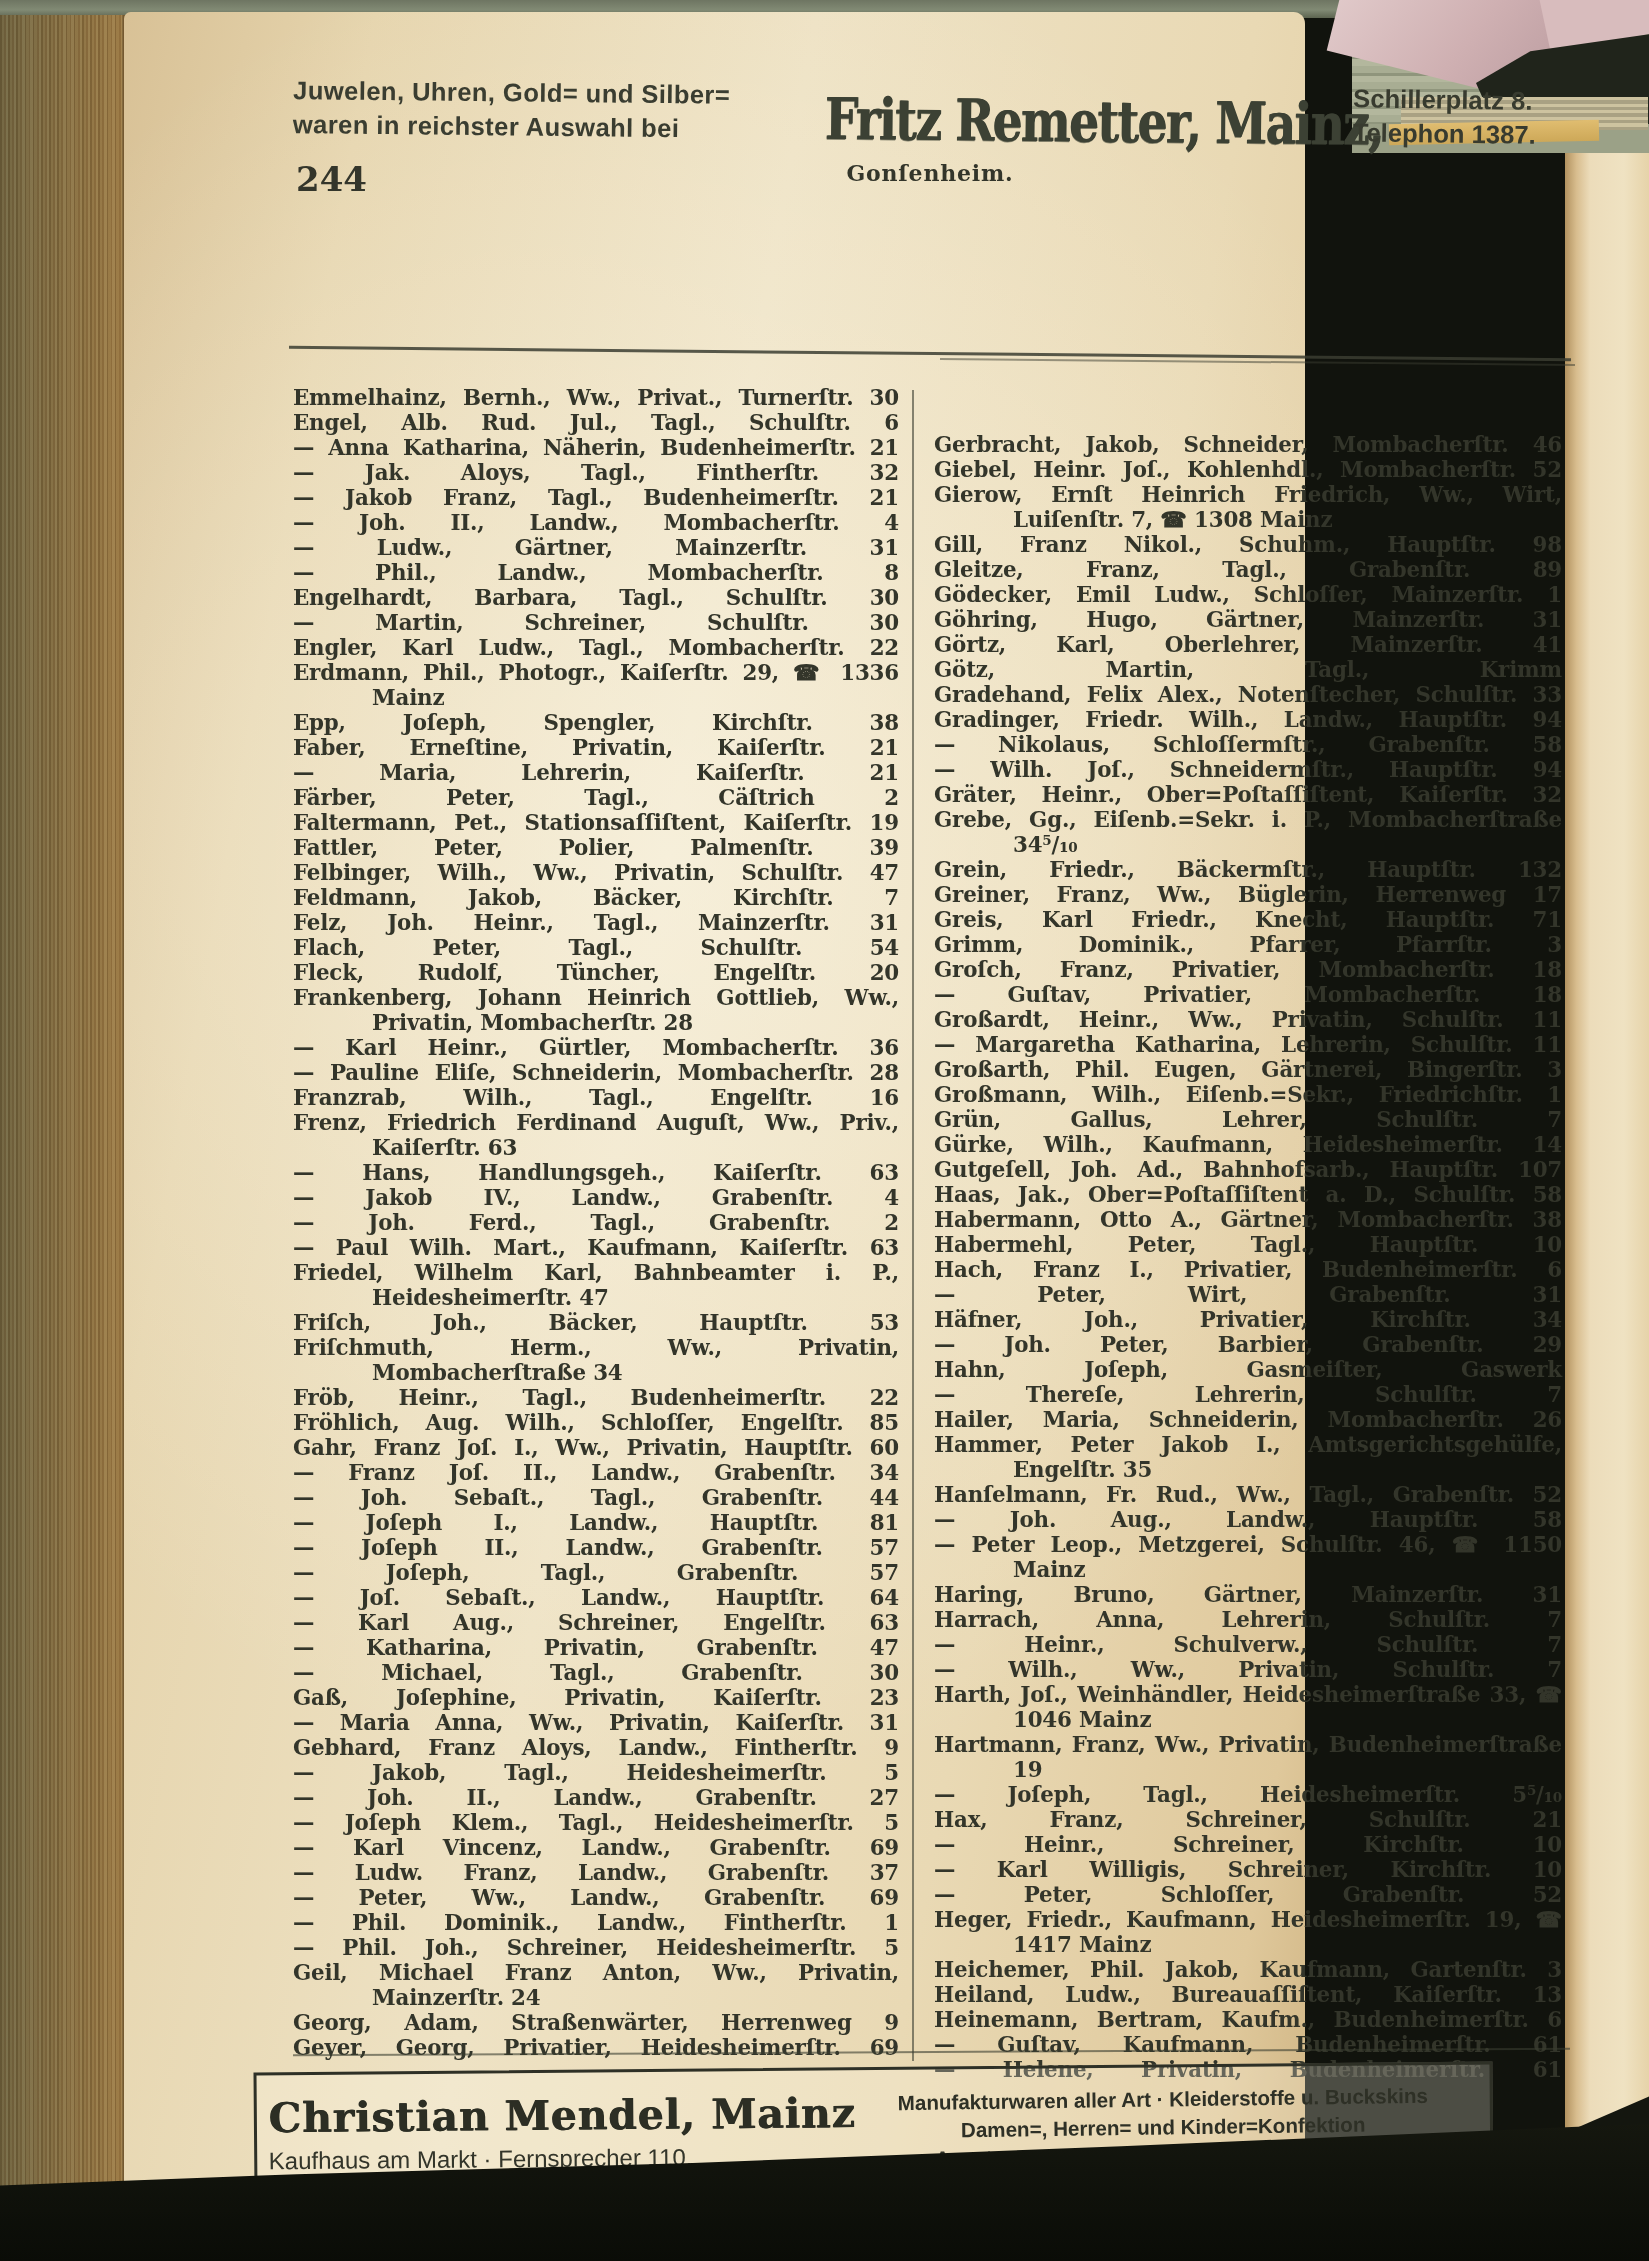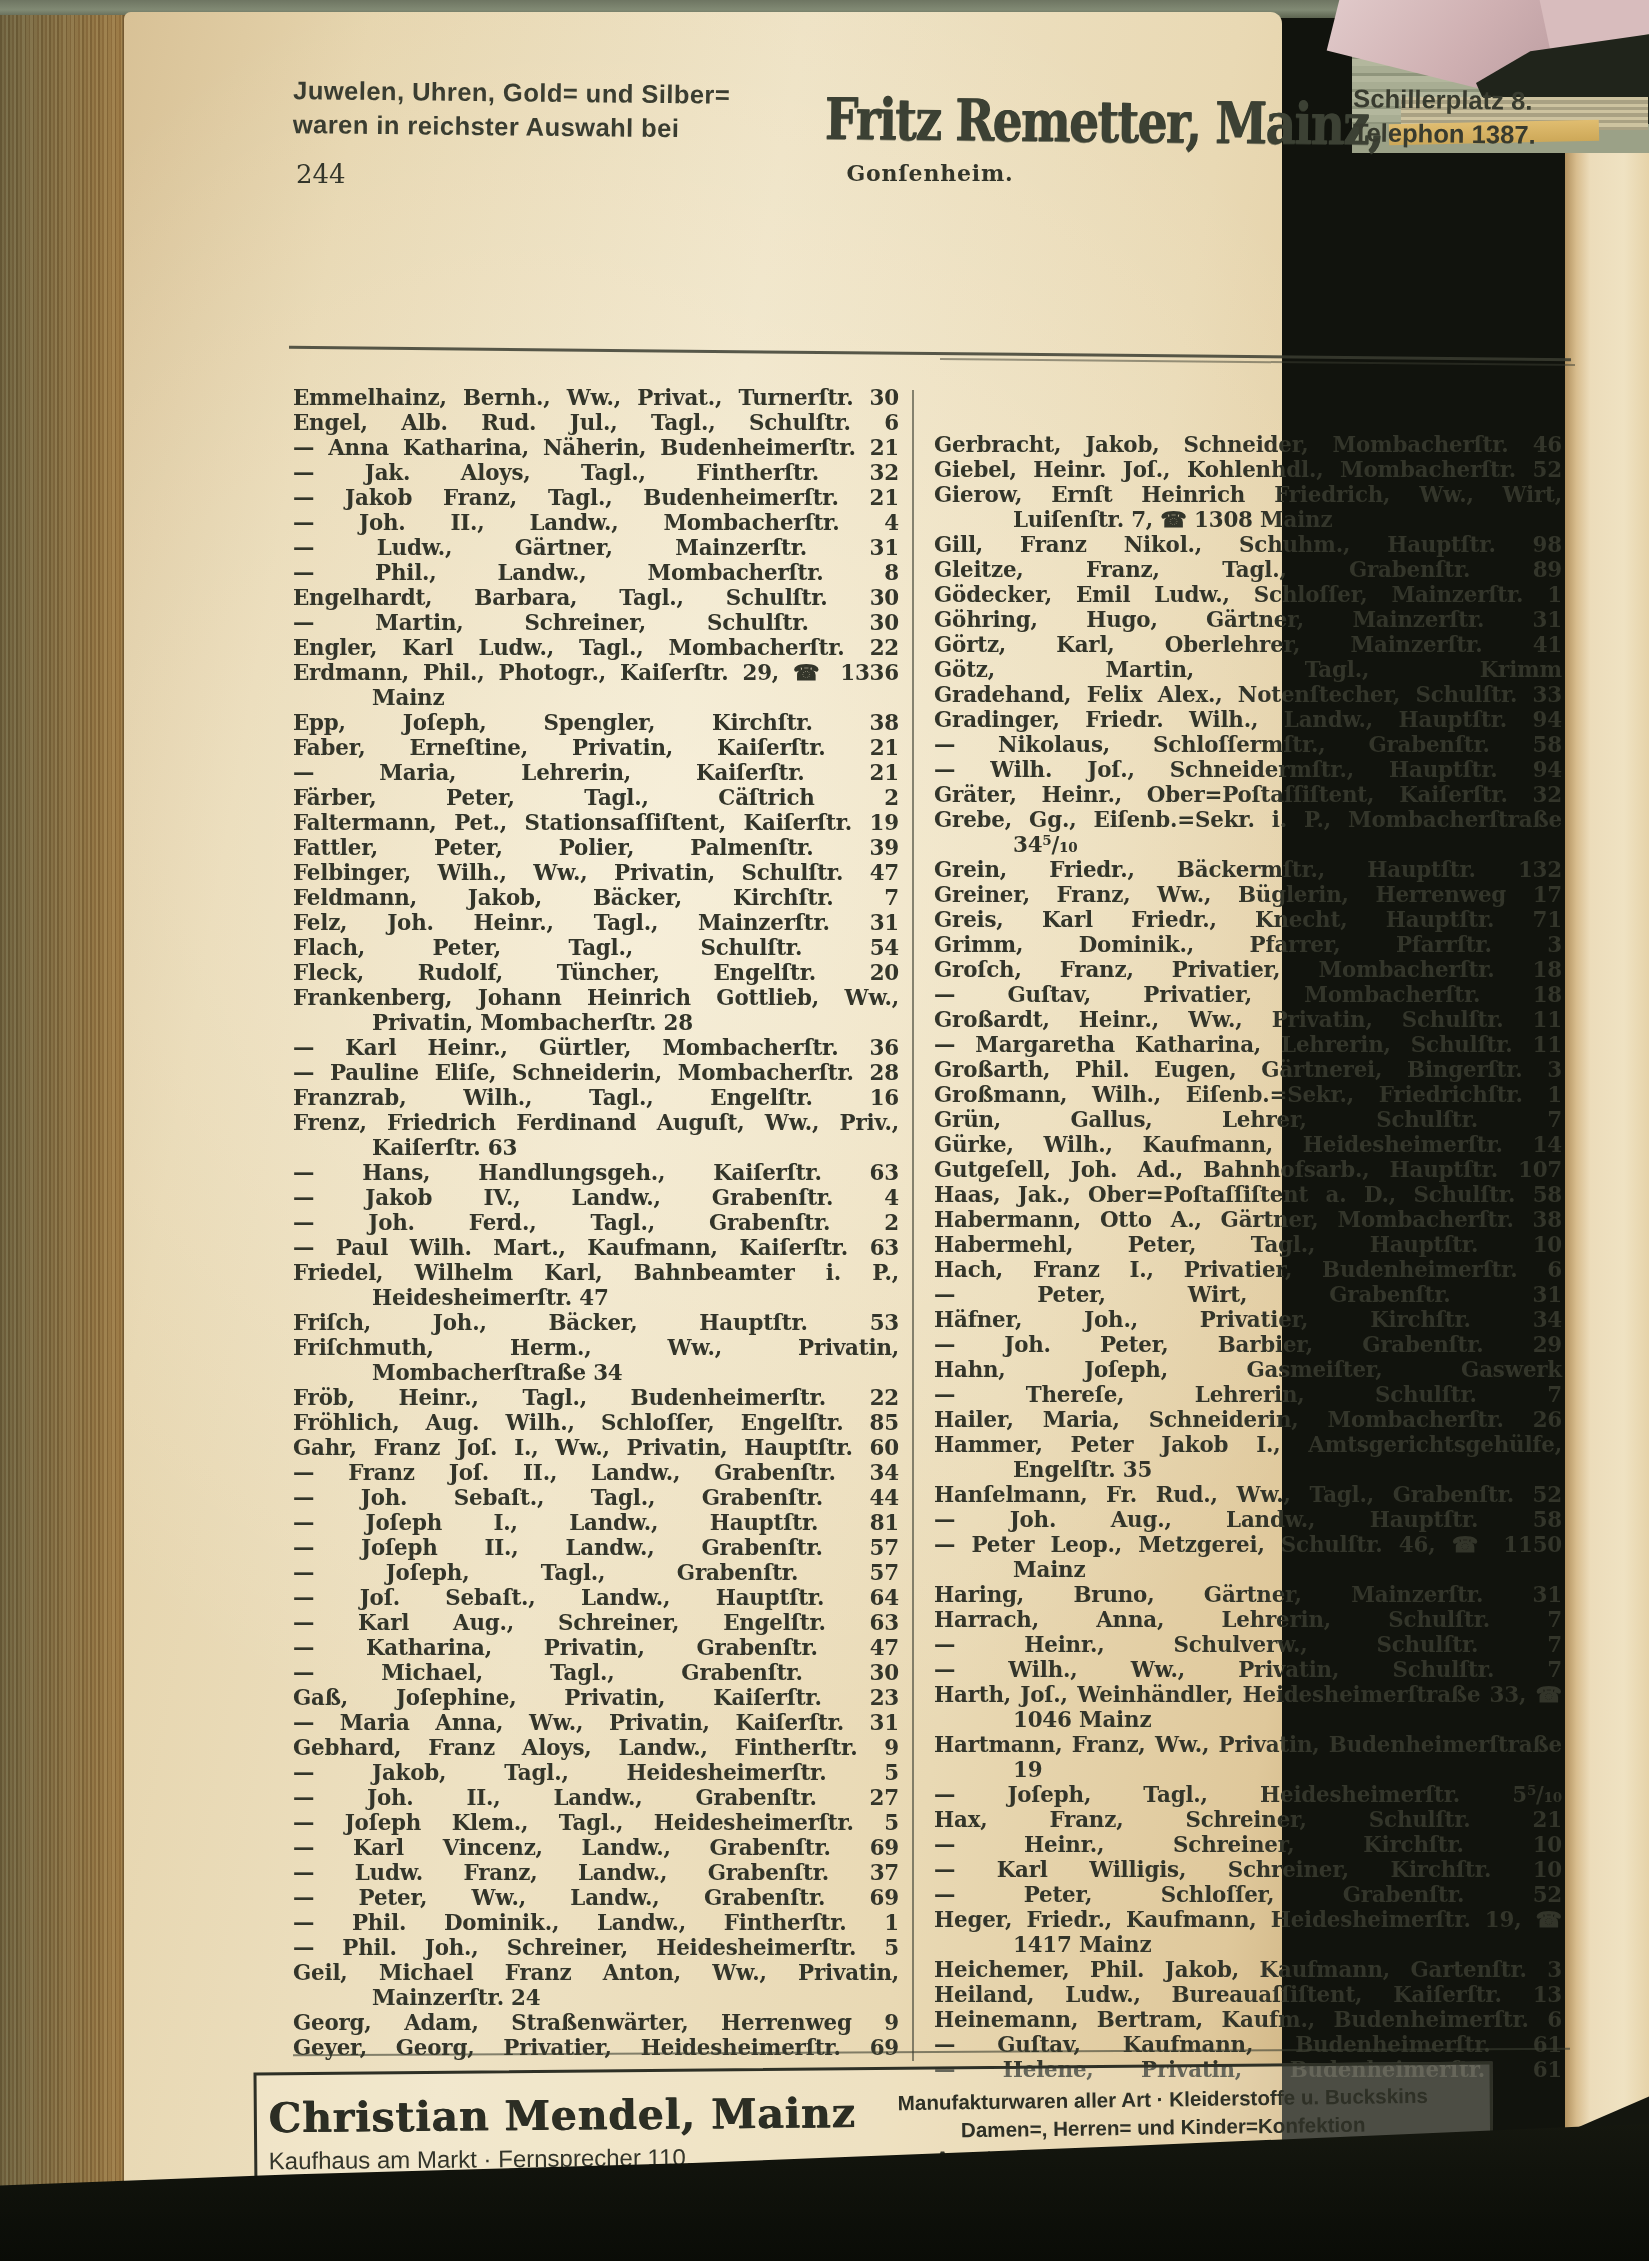--- a/index.html
+++ b/index.html
@@ -36,36 +36,36 @@
   .corner-edgepages{position:absolute;left:49px;top:97px;width:247px;height:33px;
     background:repeating-linear-gradient(180deg,#cdc3a0 0 3.3px,#a9a183 3.3px 6.6px);}
   .corner-yellow{position:absolute;left:37px;top:122px;width:210px;height:21.4px;background:
     linear-gradient(180deg,#e0bd70,#cda858);transform:rotate(-1.2deg);}
 
   
   .paper{position:absolute;left:124px;top:11.5px;width:1158px;height:2232px;
     border-radius:6.6px 11.5px 74px 18px/6.6px 11.5px 45px 18px;
     background:
       radial-gradient(120% 70% at 46% 38%,rgba(255,252,240,.5) 0%,rgba(255,250,235,0) 60%),
-      linear-gradient(100deg,#d8c196 0%,#e6d5ae 16%,#eee2c4 44%,#e9d9b4 72%,#dfc89b 93%,#cfb483 100%);}
+      linear-gradient(100deg,#d8c196 0%,#e6d5ae 16%,#eee2c4 44%,#e9d9b4 72%,#dfc89b 93%,#cfb483 100%); padding-left: 23px;}
 
   .ink{color:#32342a;}
 
   
   .hdr-left{position:absolute;left:169px;top:64px;width:544px;transform:rotate(.6deg);
     font-family:"Liberation Sans",sans-serif;font-weight:bold;font-size:25.6px;line-height:34px;
     color:#3a3d31;letter-spacing:0.4px;}
   .hdr-center{position:absolute;left:701px;top:73px;width:528px;transform:rotate(.6deg) scaleY(1.22);
     transform-origin:left top;font-family:"DejaVu Serif",serif;font-weight:bold;font-size:47px;
     letter-spacing:-1.6px;color:#3c4134;text-shadow:0.8px 0 0 #3c4134,0 0.8px 0 rgba(60,65,52,.6);
     white-space:nowrap;}
   .hdr-right{position:absolute;left:1229px;top:71px;width:247px;transform:rotate(.8deg);
     font-family:"Liberation Sans",sans-serif;font-weight:bold;font-size:25.6px;line-height:34px;
     color:#383b2f;}
-  .page-number{position:absolute;left:172px;top:147px;font-size:26px;font-weight:normal;color:#34362b;}
+  .page-number{position:absolute;left:172px;top:147px;font-size:34px;font-weight:bold;color:#34362b;}
   .section-title{position:absolute;left:169px;top:148px;width:1274px;text-align:center;
     font-size:22px;font-weight:bold;letter-spacing:0.8px;color:#33352a;}
   .header-rule{position:absolute;left:165px;top:340px;width:1282px;height:2.5px;background:#3b3d31;
     transform:rotate(.55deg);opacity:.85;}
   .header-rule2{position:absolute;left:816px;top:349px;width:635px;height:1.6px;background:#3b3d31;
     transform:rotate(.55deg);opacity:.5;}
 
   
   .col{position:absolute;top:373px;}
   .col-left{left:169px;width:606px;}

